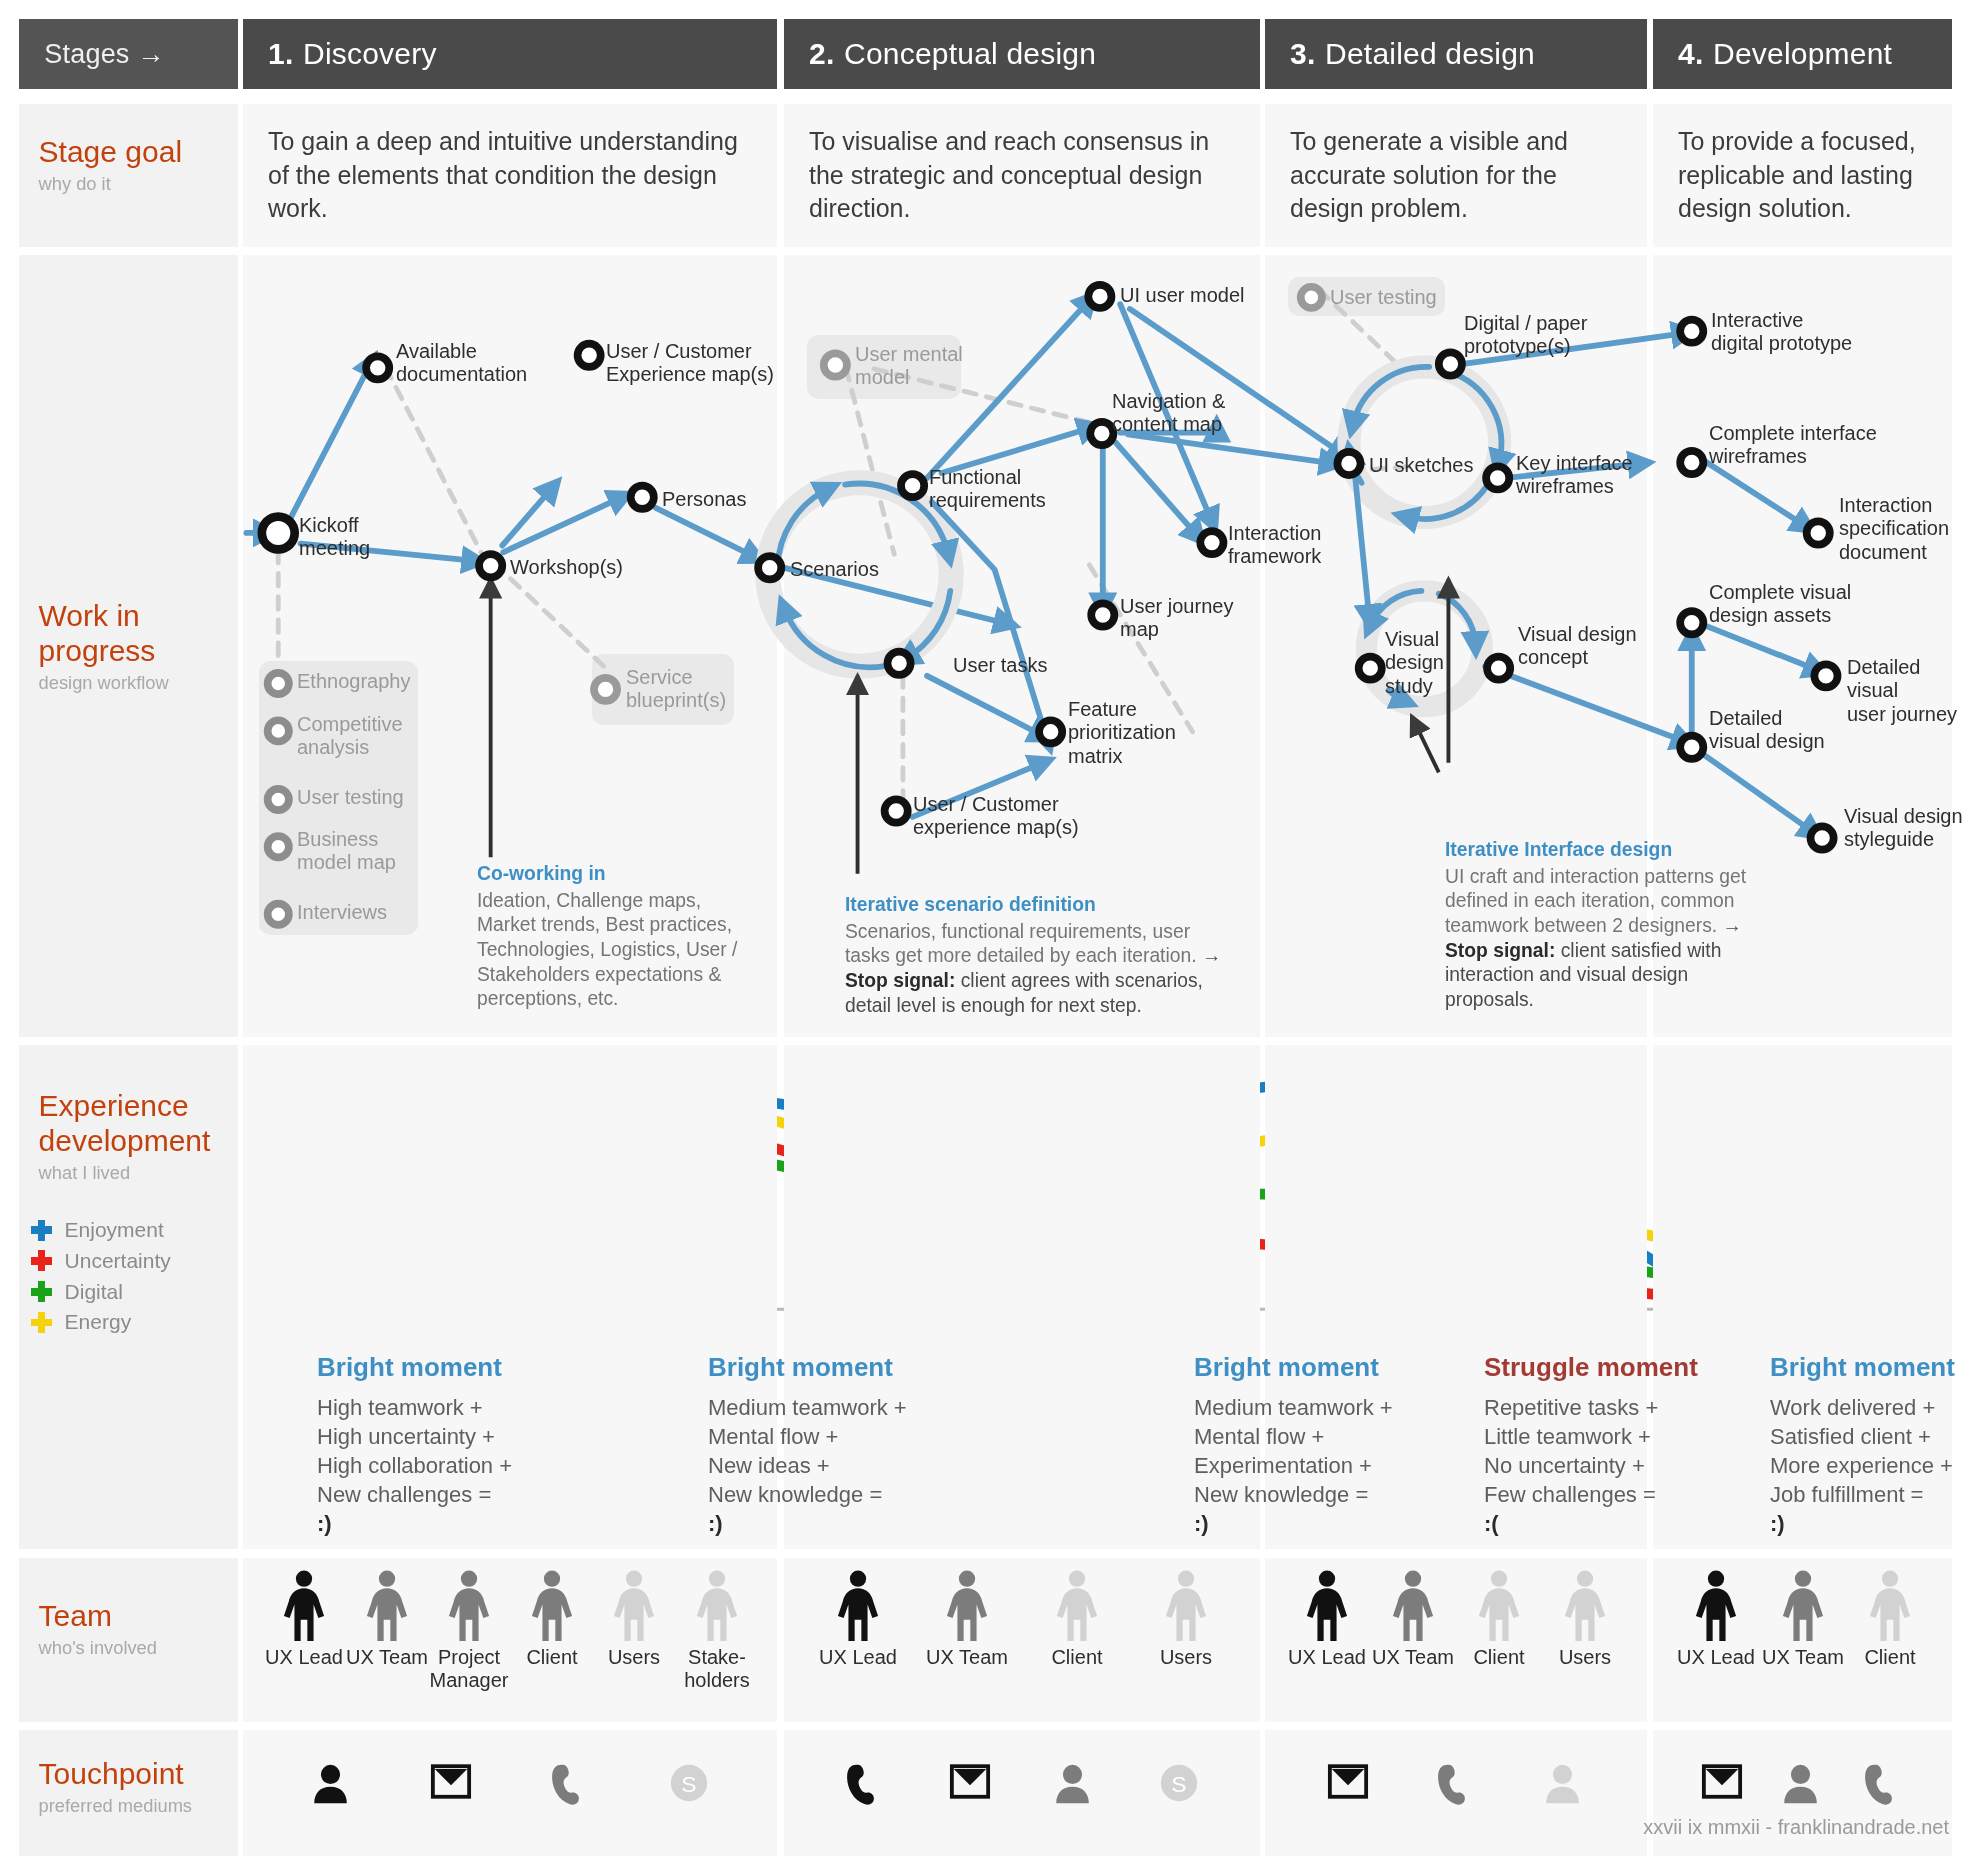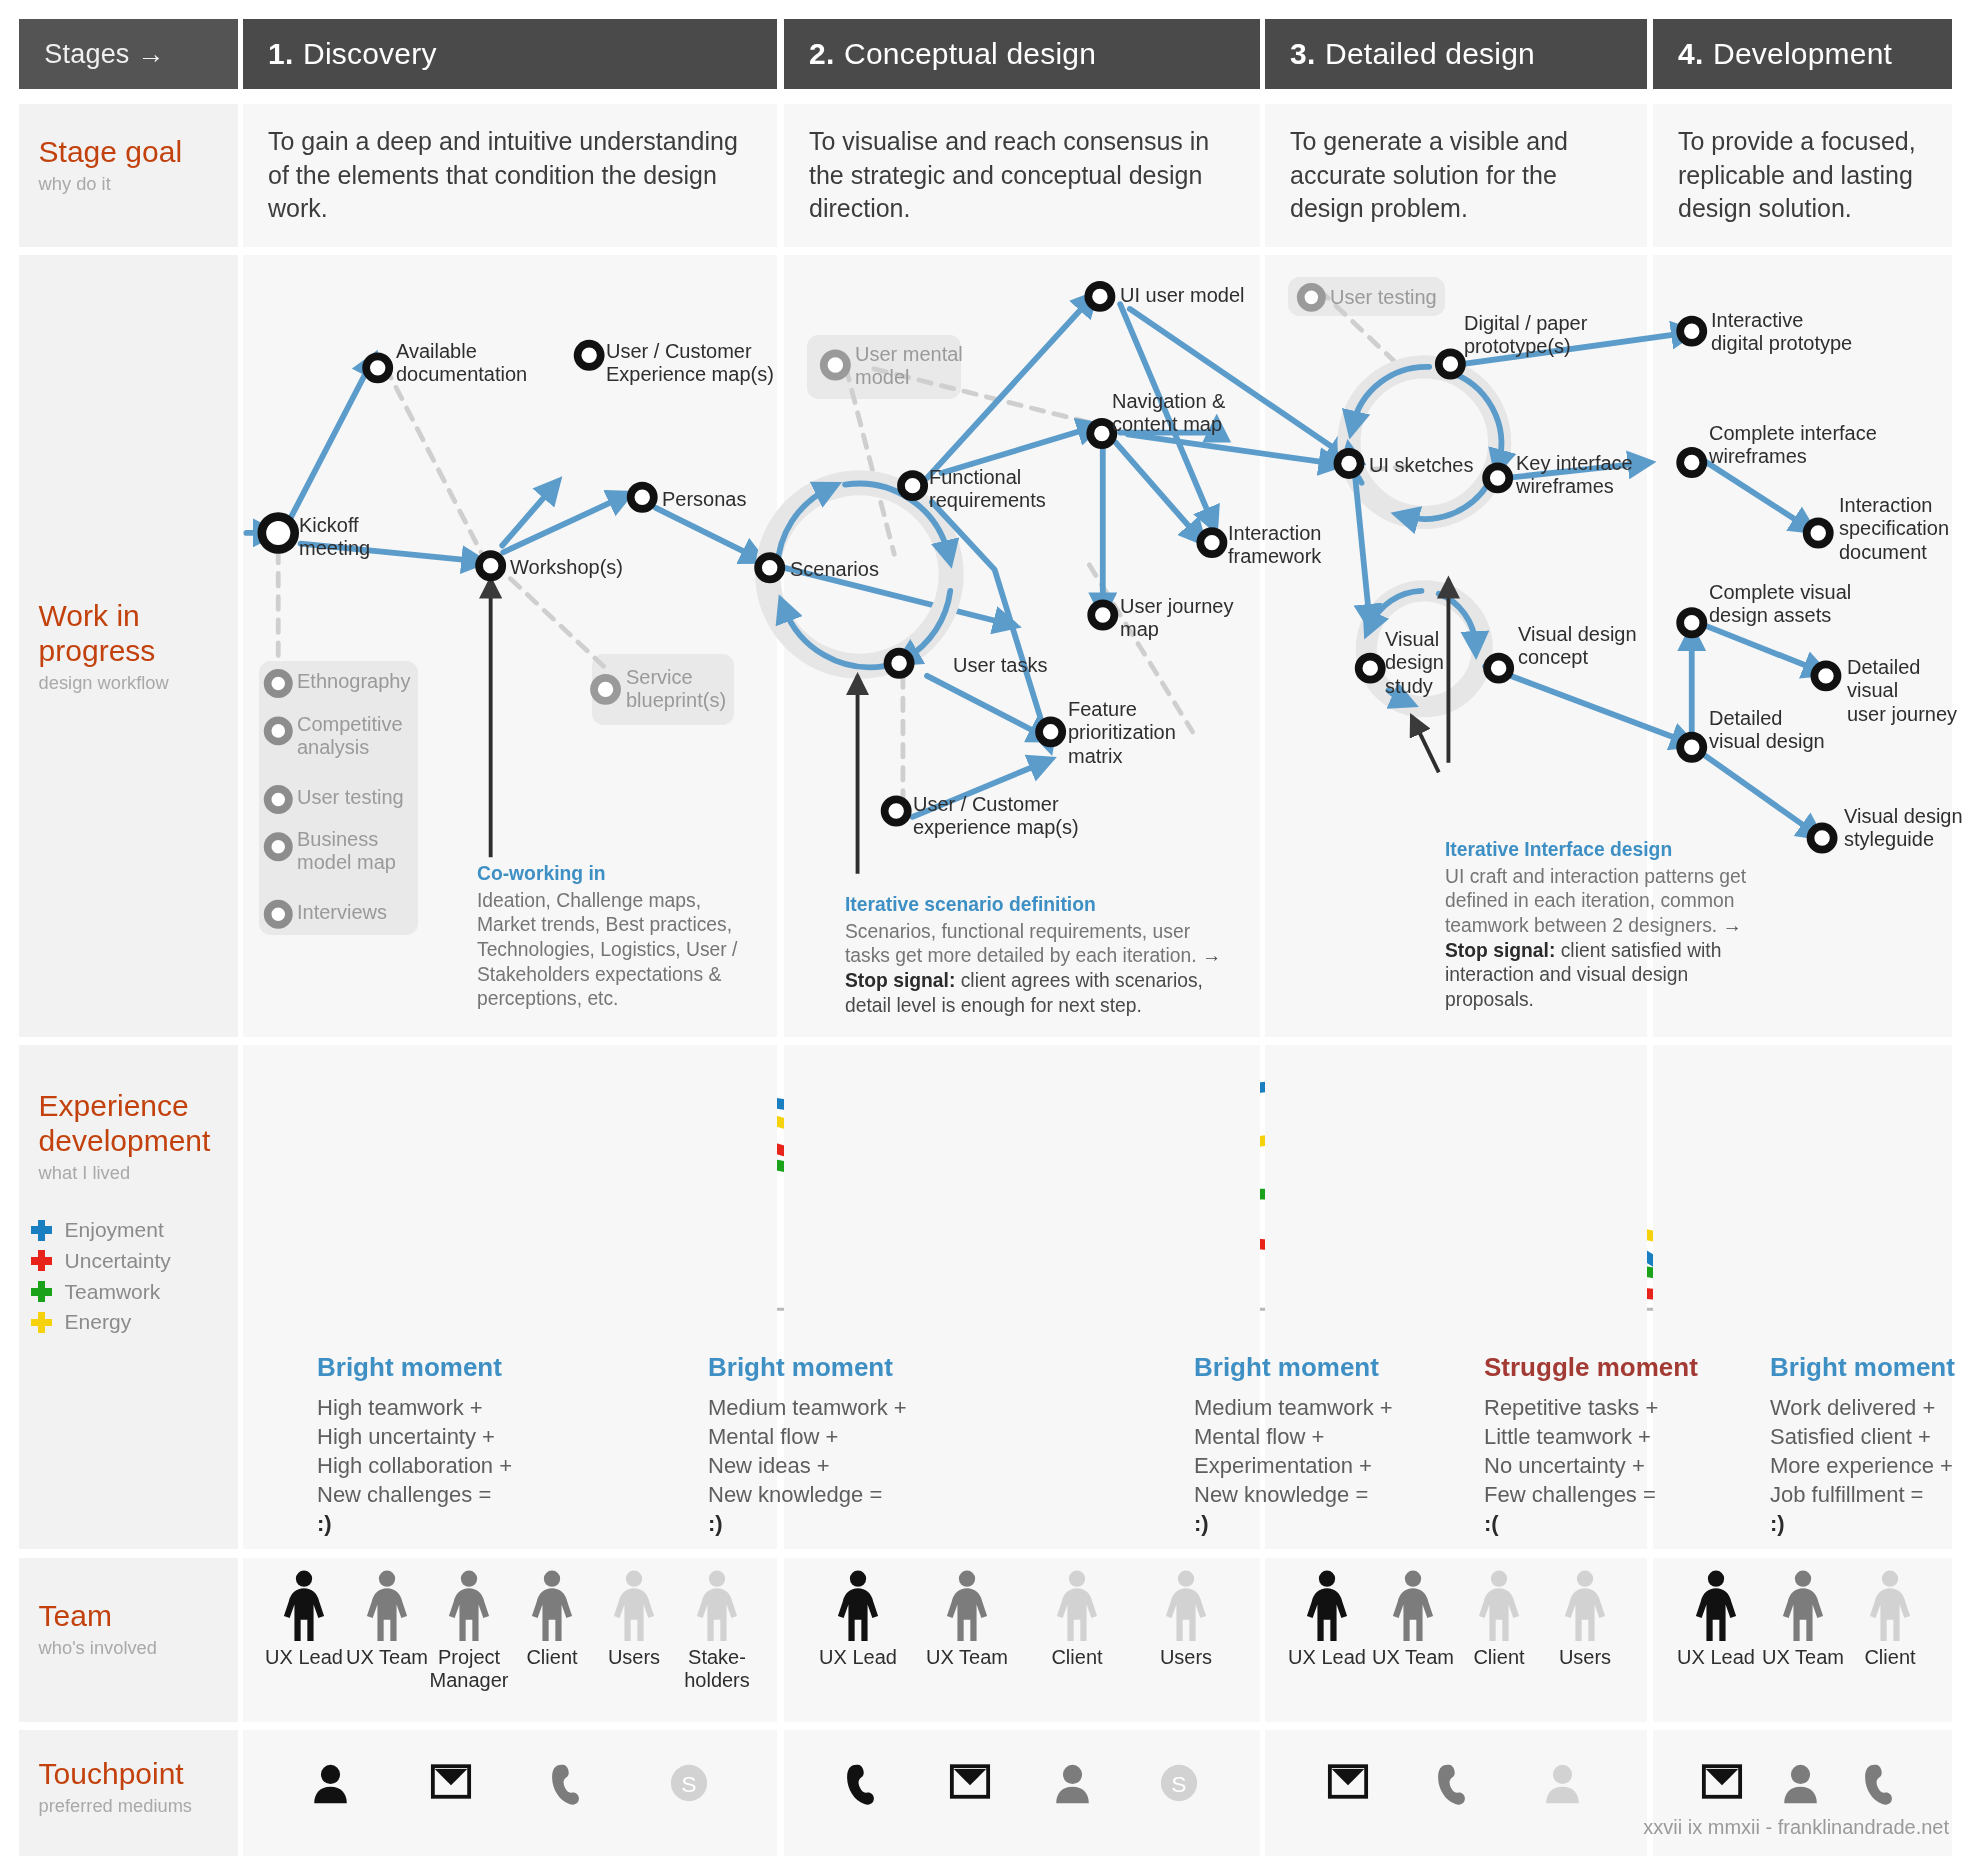--- a/index.html
+++ b/index.html
@@ -420,21 +420,21 @@
     <div class="li">
       <span class="plus" style="color:#1a7fc1"></span>
       <span class="lbl">Enjoyment</span>
     </div>
     <div class="li">
       <span class="plus" style="color:#e8241a"></span>
       <span class="lbl">Uncertainty</span>
     </div>
     <div class="li">
       <span class="plus" style="color:#1aa31a"></span>
-      <span class="lbl">Teamwork</span>
+      <span class="lbl">Digital</span>
     </div>
     <div class="li">
       <span class="plus" style="color:#f5d20c"></span>
       <span class="lbl">Energy</span>
     </div>
   </div>
 
   <div class="momentbox" style="left:317px;top:1350px;">
     <span class="mt bright">Bright moment</span>
     <span>High teamwork +</span><br>

